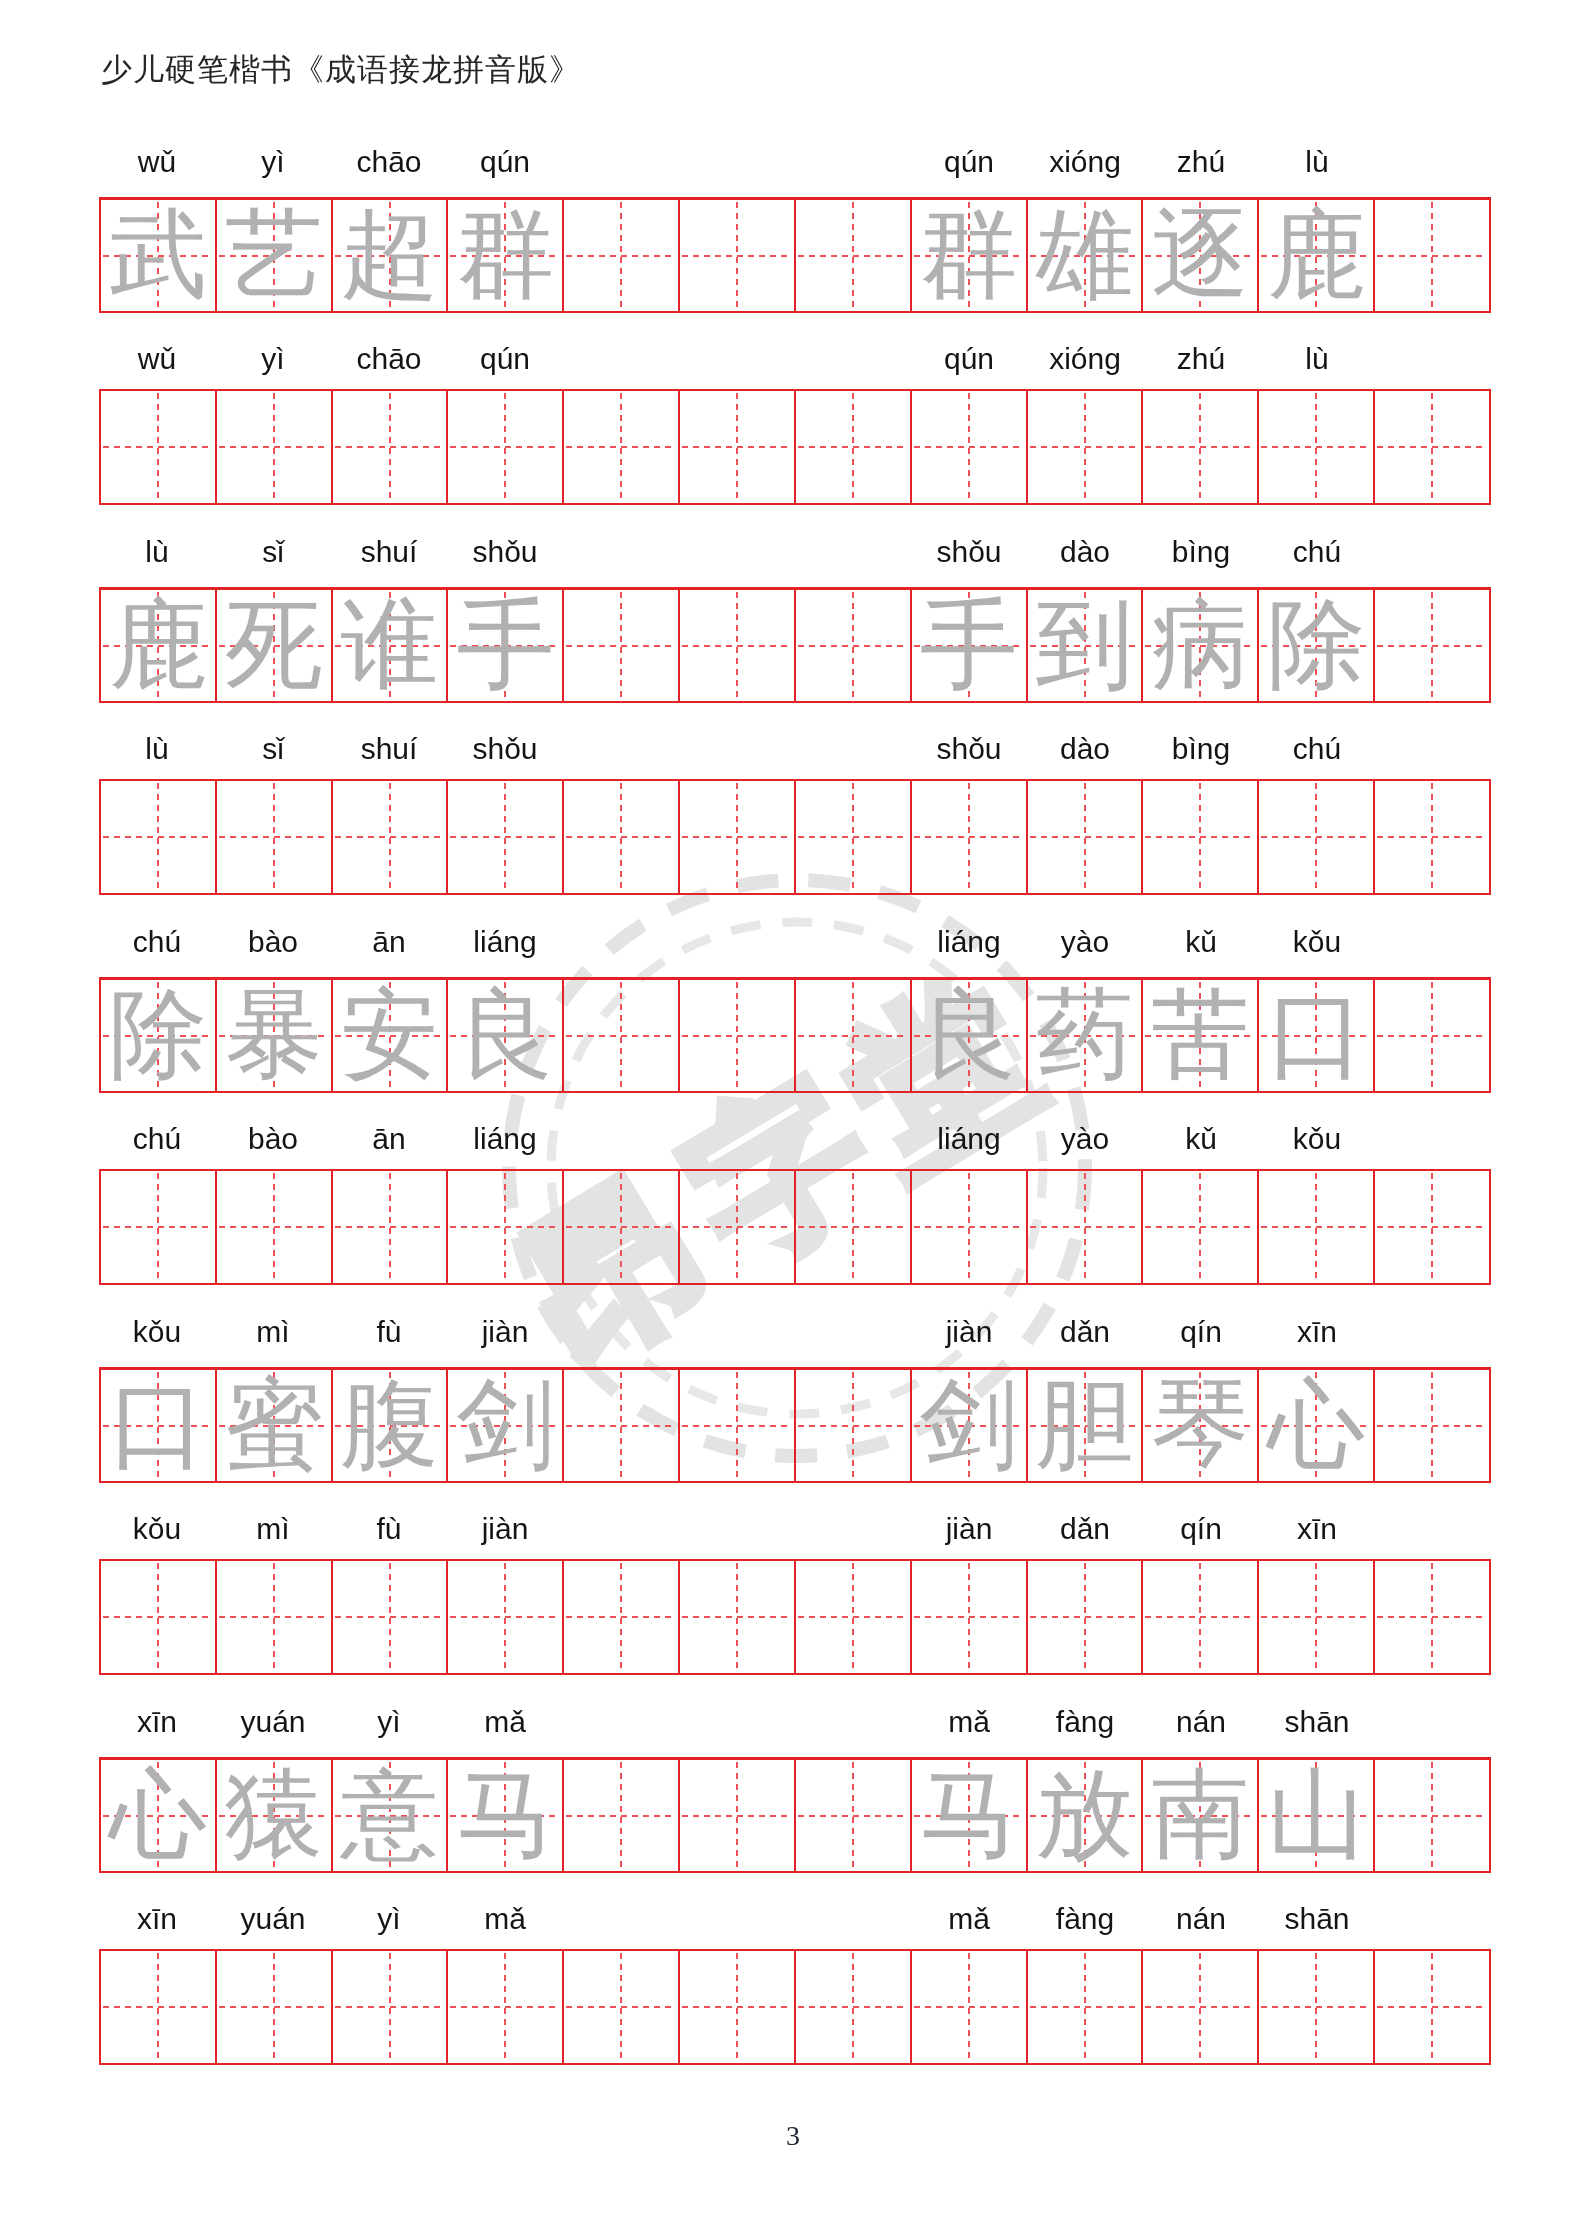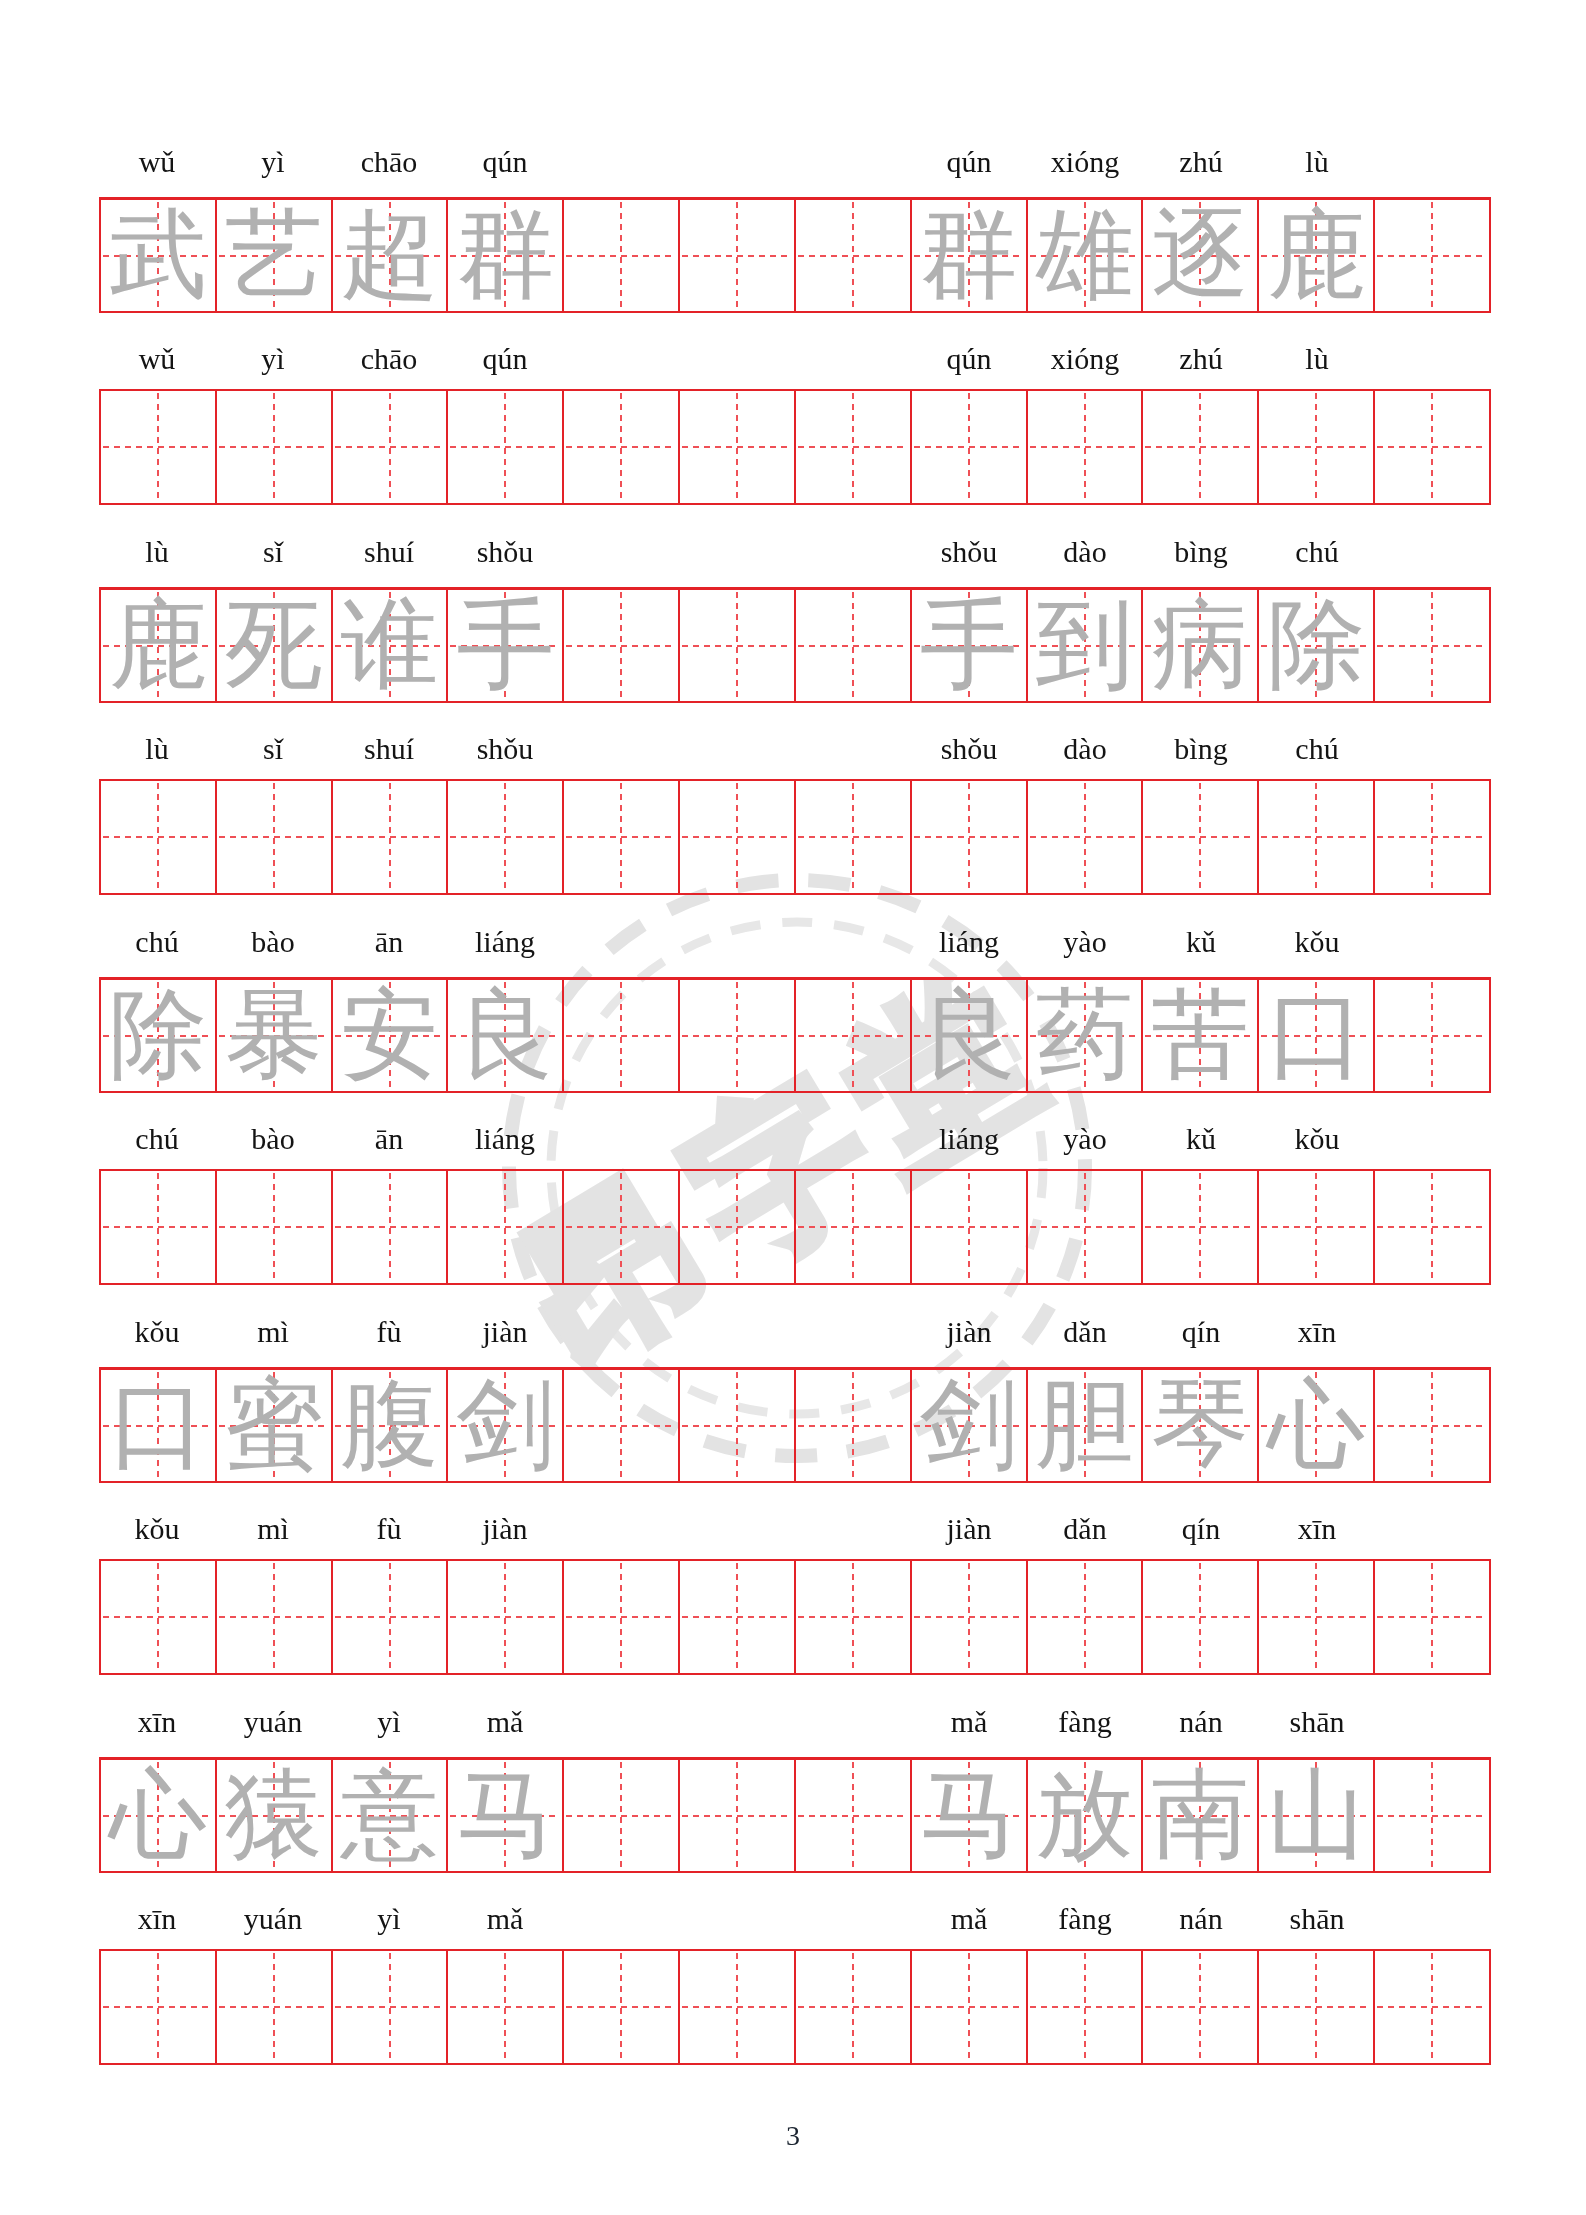--- a/index.html
+++ b/index.html
@@ -33,21 +33,21 @@
     color:#ededed;
     -webkit-text-fill-color:transparent;
     -webkit-text-stroke:10px var(--wm);
     transform:rotate(-31deg);
     white-space:nowrap;
     user-select:none;
   }
   
   .sections{position:absolute;left:99px;top:0;width:1392px;z-index:1;}
   .section{position:absolute;left:0;width:1392px;height:390px;}
-  .pinyin-row{position:absolute;left:0;width:1392px;height:36px;font-family:Liberation Serif, serif;}
+  .pinyin-row{position:absolute;left:0;width:1392px;height:36px;}
   .pinyin-row span{
     position:absolute;width:116px;text-align:center;
     font-size:30px;line-height:36px;color:#141414;
   }
   .grid-row{
     position:absolute;left:0;width:1392px;height:116px;
     display:flex;box-sizing:border-box;
     border:2px solid var(--red);
     background:transparent;
   }
@@ -85,20 +85,21 @@
 <div class="page">
 
   <div class="watermark">
     <svg class="wm-svg" width="720" height="720" viewBox="0 0 720 720">
       <circle cx="360" cy="360" r="288" fill="none" stroke="#e3e3e3" stroke-width="14" stroke-dasharray="42 30"></circle>
       <circle cx="360" cy="360" r="246" fill="none" stroke="#e7e7e7" stroke-width="9" stroke-dasharray="30 22"></circle>
     </svg>
     <div class="wm-text">昂字堂</div>
   </div>
 
+  <div class="doc-title">少儿硬笔楷书《成语接龙拼音版》</div>
 
   <div class="sections" id="sections">
       <div class="section" style="top: 130px;">
         <div class="pinyin-row" style="top: 14px;">
           <span style="left: 0px;">wǔ</span>
           <span style="left: 116px;">yì</span>
           <span style="left: 232px;">chāo</span>
           <span style="left: 348px;">qún</span>
           <span style="left: 812px;">qún</span>
           <span style="left: 928px;">xióng</span>

